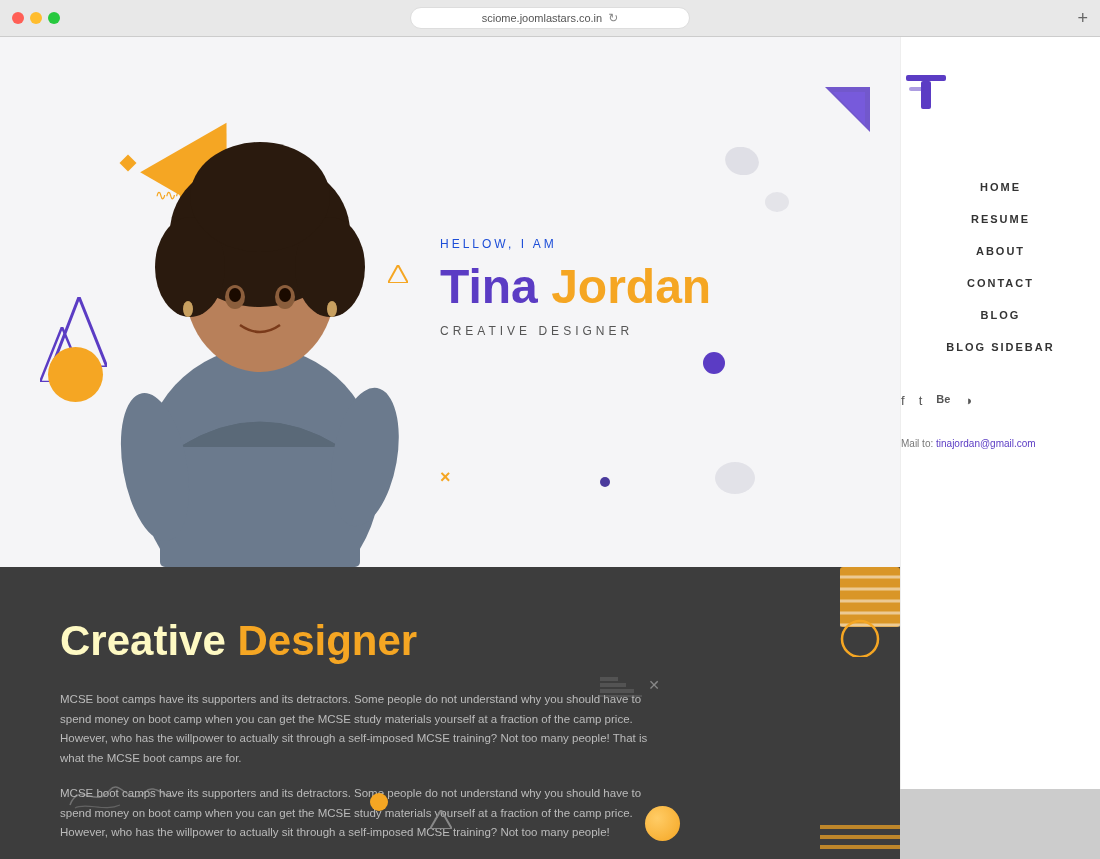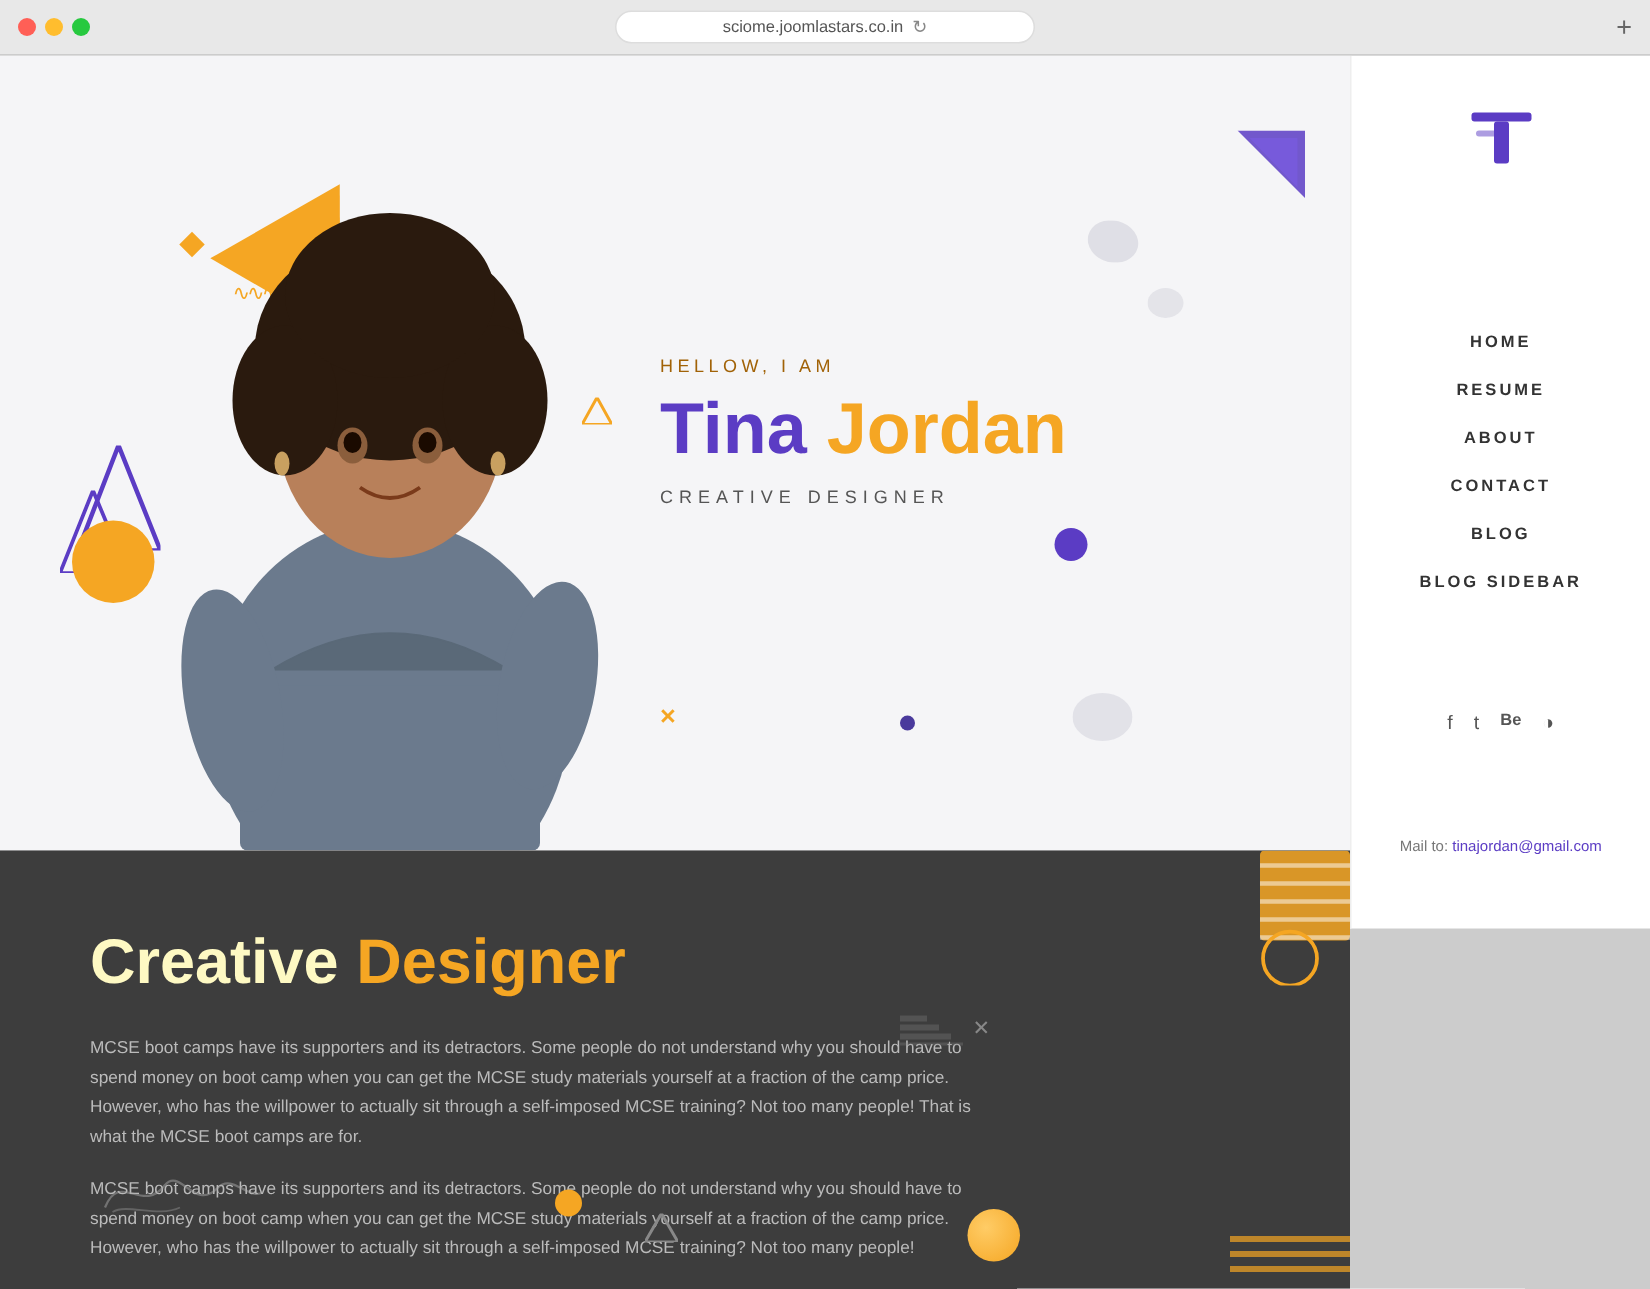--- a/index.html
+++ b/index.html
@@ -169,21 +169,21 @@
     
     .hero-text {
       position: absolute;
       top: 200px;
       left: 440px;
       width: 380px;
     }
     .greeting {
       font-size: 12px;
       letter-spacing: 3px;
-      color: #a16207;
+      color: #1d4ed8;
       text-transform: uppercase;
       margin-bottom: 8px;
     }
     .hero-name {
       font-size: 48px;
       font-weight: bold;
       margin-bottom: 10px;
     }
     .name-tina { color: #5b3cc4; }
     .name-jordan { color: #f5a623; }
@@ -254,28 +254,26 @@
     .shape-steps {
       position: absolute;
       top: 80px;
       right: 250px;
       opacity: 0.5;
     }
 
     
     .sidebar {
       width: 200px;
-      height: 582px;
+      height: 752px;
       background: white;
       display: flex;
       flex-direction: column;
-      align-items: center;
       padding: 30px 0 20px;
       border-left: 1px solid #eee;
-      gap: 40px;
     }
 
     
     .logo {
       margin-bottom: 50px;
     }
 
     
     .nav-menu {
       display: flex;

